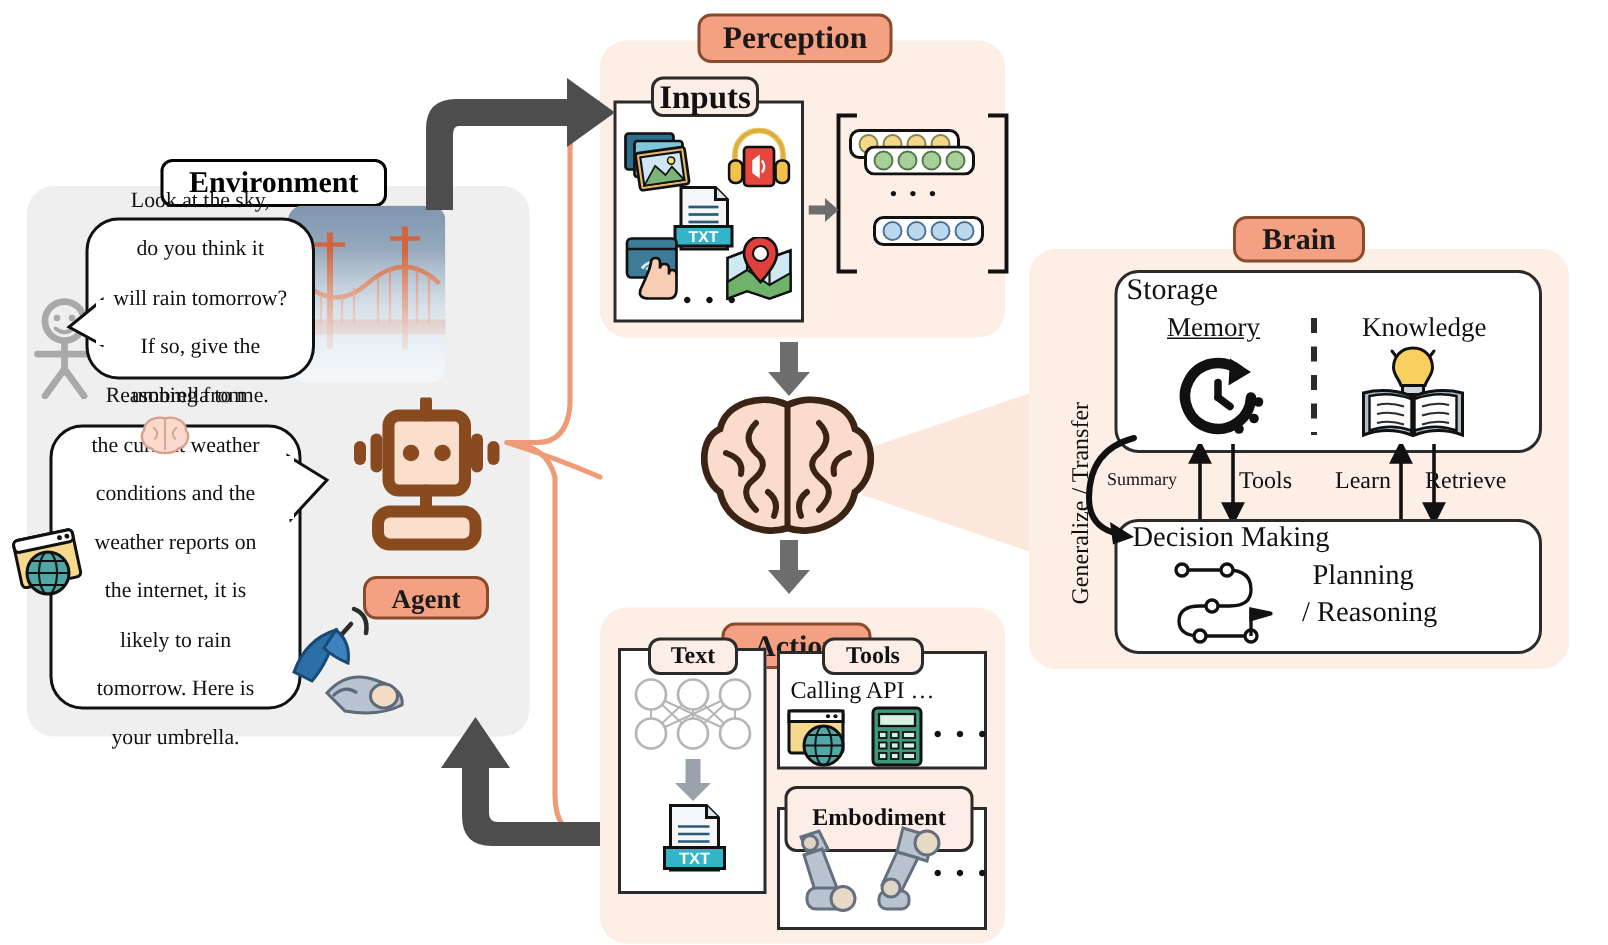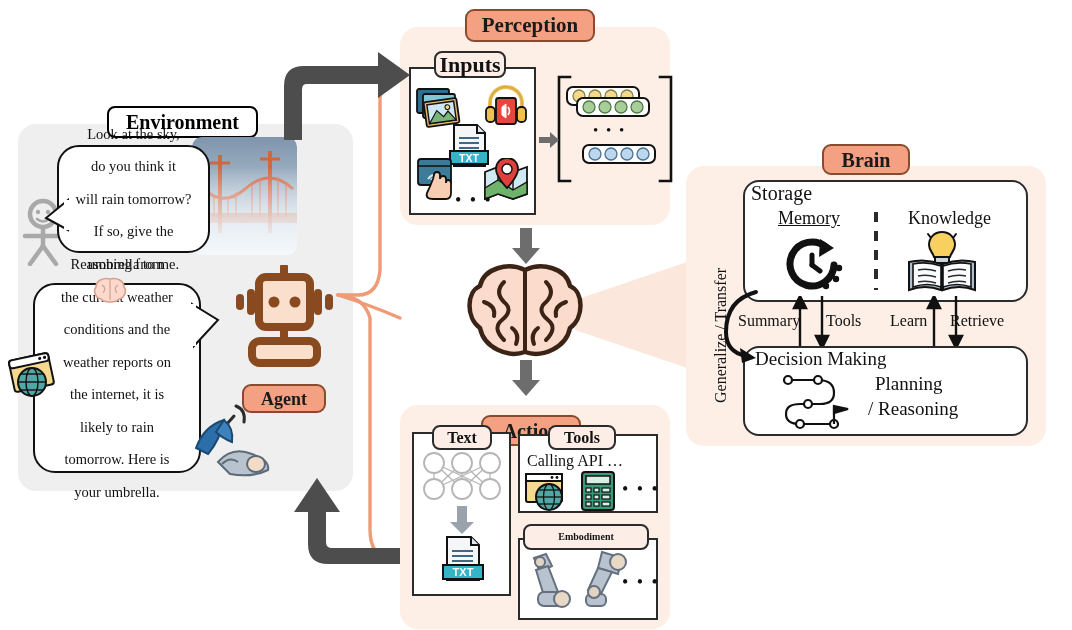--- a/index.html
+++ b/index.html
@@ -423,21 +423,21 @@
     <line x1="10" y1="52" x2="10" y2="10"></line>
       <path d="M10 0 L16 12 L4 12 Z"></path>
     <line x1="32" y1="0" x2="32" y2="42"></line>
       <path d="M32 52 L38 40 L26 40 Z"></path>
     <line x1="144" y1="52" x2="144" y2="10"></line>
       <path d="M144 0 L150 12 L138 12 Z"></path>
     <line x1="166" y1="0" x2="166" y2="42"></line>
       <path d="M166 52 L172 40 L160 40 Z"></path>
   </g>
 </svg>
-<div class="txt" style="left:738px;top:312px;font-size:16px;text-align:center;">Summary</div>
+<div class="txt" style="left:738px;top:312px;font-size:12px;text-align:center;">Summary</div>
 <div class="txt" style="left:826px;top:312px;font-size:16px;">Tools</div>
 <div class="txt" style="left:890px;top:312px;font-size:16px;">Learn</div>
 <div class="txt" style="left:950px;top:312px;font-size:16px;">Retrieve</div>
 
 <div class="box-white-r" style="left:743px;top:346px;width:285px;height:90px;"></div>
 <div class="txt" style="left:755px;top:348px;font-size:19px;">Decision Making</div>
 <div class="abs" style="left:778px;top:372px;width:86px;height:58px;">
   <svg width="86" height="58" viewBox="0 0 86 58">
     <g fill="none" stroke="#111" stroke-width="2.2">
       <path d="M10 8 H40 Q56 8 56 21 Q56 32 42 32 H22 Q8 32 8 42 Q8 52 22 52 H56"></path>
@@ -542,21 +542,21 @@
         <rect x="22" y="25" width="8" height="4"></rect>
       <rect x="6" y="32" width="5" height="4"></rect>
         <rect x="14" y="32" width="5" height="4"></rect>
         <rect x="22" y="32" width="8" height="4"></rect>
     </g>
   </svg>
 </div>
 <div class="txt" style="left:622px;top:479px;font-size:18px;letter-spacing:2px;">• • •</div>
 
 <div class="box-white" style="left:518px;top:538px;width:140px;height:82px;"></div>
-<div class="badge badge-peach" style="left:523px;top:524px;width:126px;height:26px;font-size:10px;">
+<div class="badge badge-peach" style="left:523px;top:524px;width:126px;height:44px;font-size:16px;">
   <span>Embodiment</span>
 </div>
 <div class="abs" style="left:524px;top:552px;width:58px;height:62px;">
   <svg width="58" height="62" viewBox="0 0 58 62">
     <g fill="#b9c3cf" stroke="#64707e" stroke-width="2">
       <path d="M10 6 L22 2 L28 14 L16 20 Z"></path>
       <path d="M12 18 L24 14 L34 40 L20 44 Z"></path>
       <rect x="14" y="40" width="30" height="14" rx="6"></rect>
     </g>
     <circle cx="16" cy="10" r="5" fill="#e2d4c4" stroke="#64707e" stroke-width="2"></circle>

